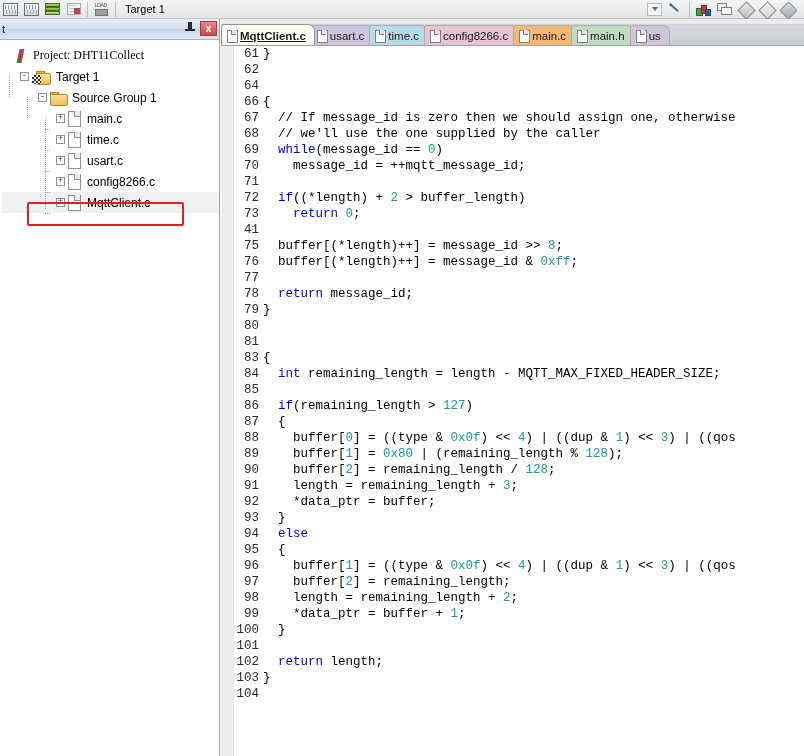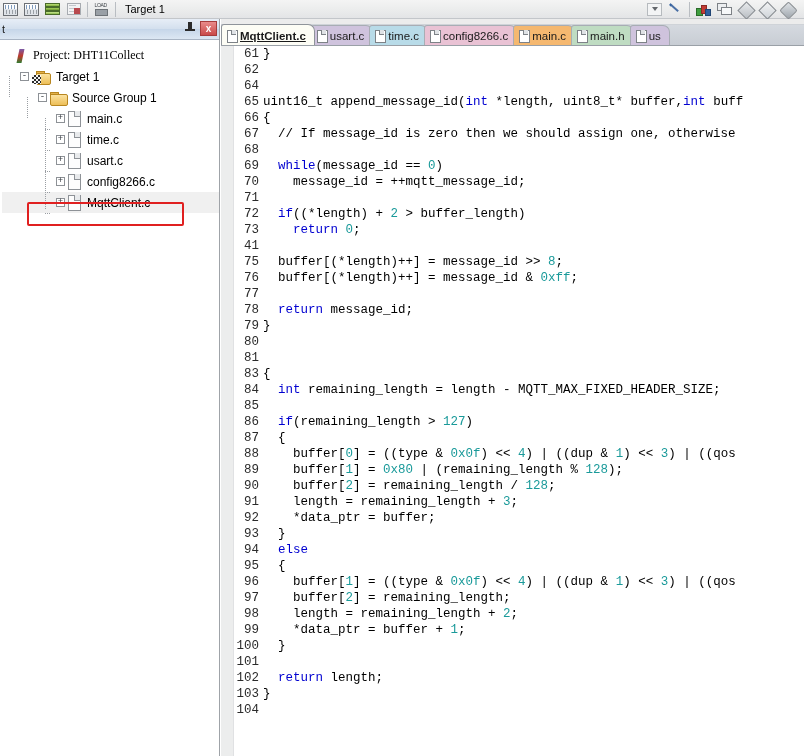--- a/index.html
+++ b/index.html
@@ -465,33 +465,30 @@
           </div>
           <div class="cl">
             <span class="lnum">62</span>
             <span class="ctext"></span>
           </div>
           <div class="cl">
             <span class="lnum">64</span>
             <span class="ctext"></span>
           </div>
           <div class="cl">
-            <span class="lnum">65</span>
-            <span class="ctext"><span>uint16_t append_message_id(</span><span class="kw">int</span><span> *length, uint8_t* buffer,</span><span class="kw">int</span><span> buff</span></span>
-          </div>
-          <div class="cl">
             <span class="lnum">66</span>
             <span class="ctext"><span>{</span></span>
           </div>
           <div class="cl">
             <span class="lnum">67</span>
             <span class="ctext"><span>  </span><span class="cm">// If message_id is zero then we should assign one, otherwise</span></span>
           </div>
           <div class="cl">
             <span class="lnum">68</span>
+            <span class="ctext"><span>  </span><span class="cm">// we'll use the one supplied by the caller</span></span>
           </div>
           <div class="cl">
             <span class="lnum">69</span>
             <span class="ctext"><span>  </span><span class="kw">while</span><span>(message_id == </span><span class="num">0</span><span>)</span></span>
           </div>
           <div class="cl">
             <span class="lnum">70</span>
             <span class="ctext"><span>    message_id = ++mqtt_message_id;</span></span>
           </div>
           <div class="cl">

